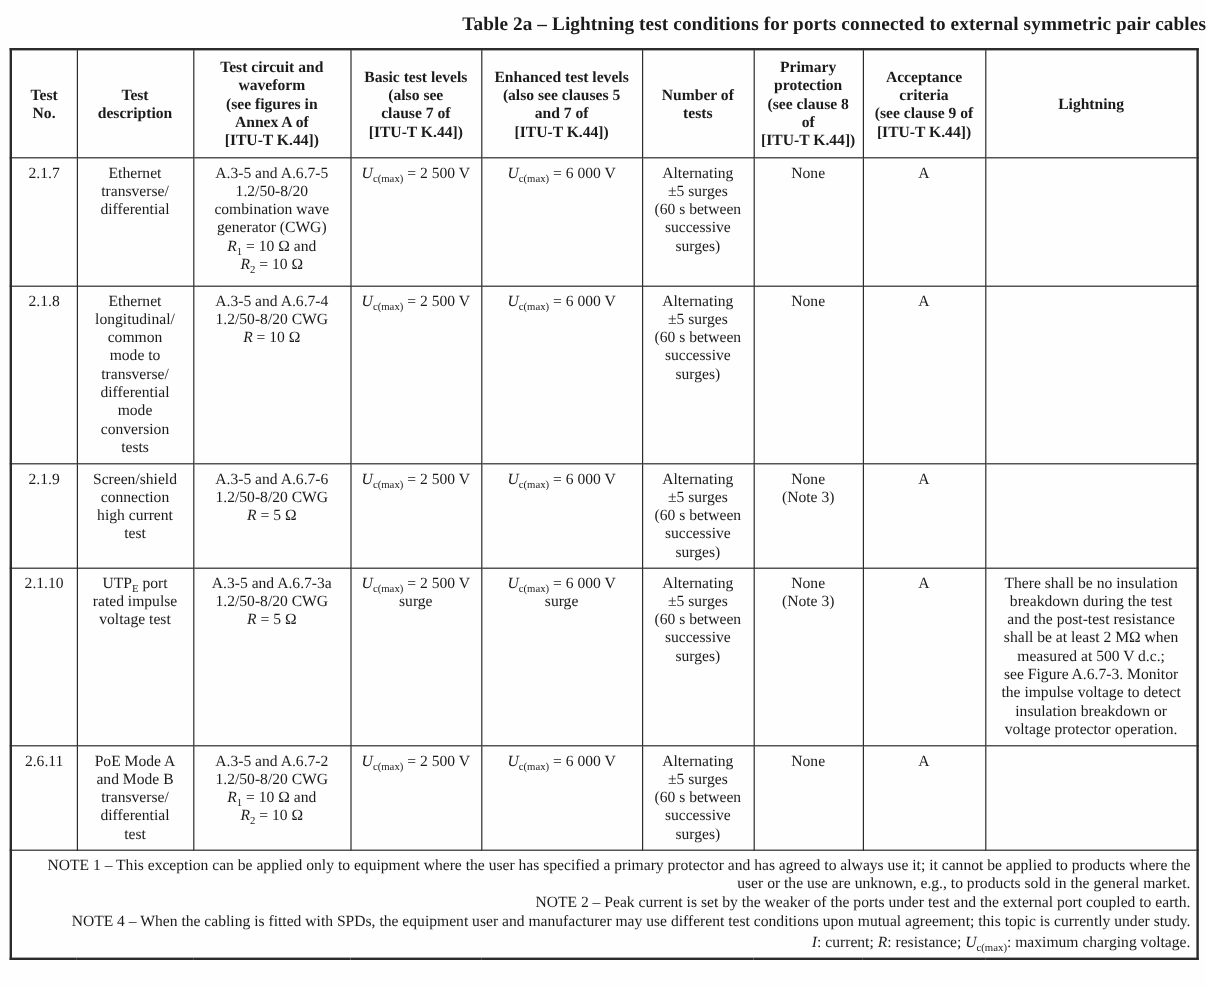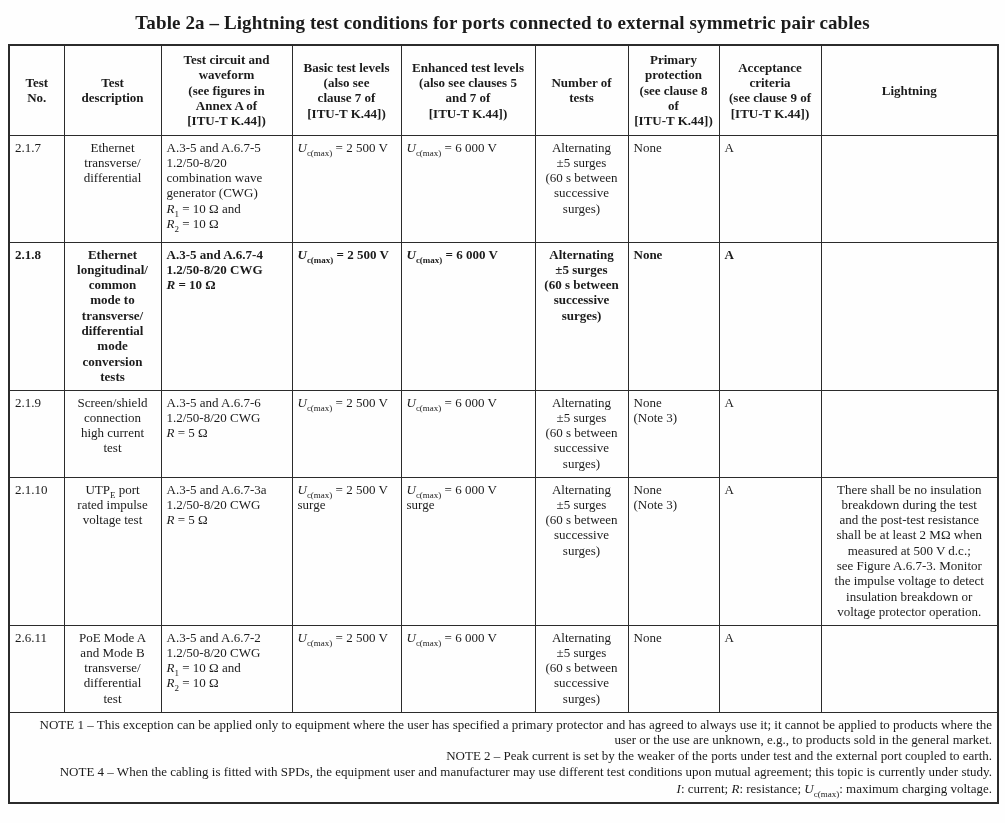--- a/index.html
+++ b/index.html
@@ -10,23 +10,23 @@
     color: #1b1b1b;
   }
   .page {
     position: relative;
     width: 1005px;
     height: 823px;
     background: #fefefe;
     overflow: hidden;
   }
   .doc-title {
-    text-align: center;
+    text-align: right;
     font-weight: bold;
-    font-size: 19px;
+    font-size: 16px;
     padding-top: 12px;
     padding-bottom: 10px;
     letter-spacing: 0.1px;
   }
   table.k44 {
     border-collapse: collapse;
     table-layout: fixed;
     width: 989px;
     margin-left: 8px;
     border: 2px solid #2b2b2b;
@@ -39,25 +39,25 @@
     overflow: hidden;
   }
   table.k44 thead th {
     font-weight: bold;
     text-align: center;
     vertical-align: middle;
     height: 90px;
     padding: 3px 2px;
   }
   table.k44 tbody td { vertical-align: top; }
-  td.c-center { text-align: left; }
+  td.c-center { text-align: center; }
   td.c-left   { text-align: center; }
   sub { font-size: 69%; line-height: 0; }
   tr.r1 td { height: 107px; }
-  tr.r2 td { height: 148px; font-weight: bold; }
+  tr.r2 td { height: 148px; }
   tr.r3 td { height: 87px; }
   tr.r4 td { height: 148px; margin-top: 27px; }
   tr.r5 td { height: 87px; }
   td.notes-cell {
     font-size: 12.6px;
     line-height: 1.3;
     padding: 4px 6px 5px 6px;
     text-align: right;
     vertical-align: top;
   }

